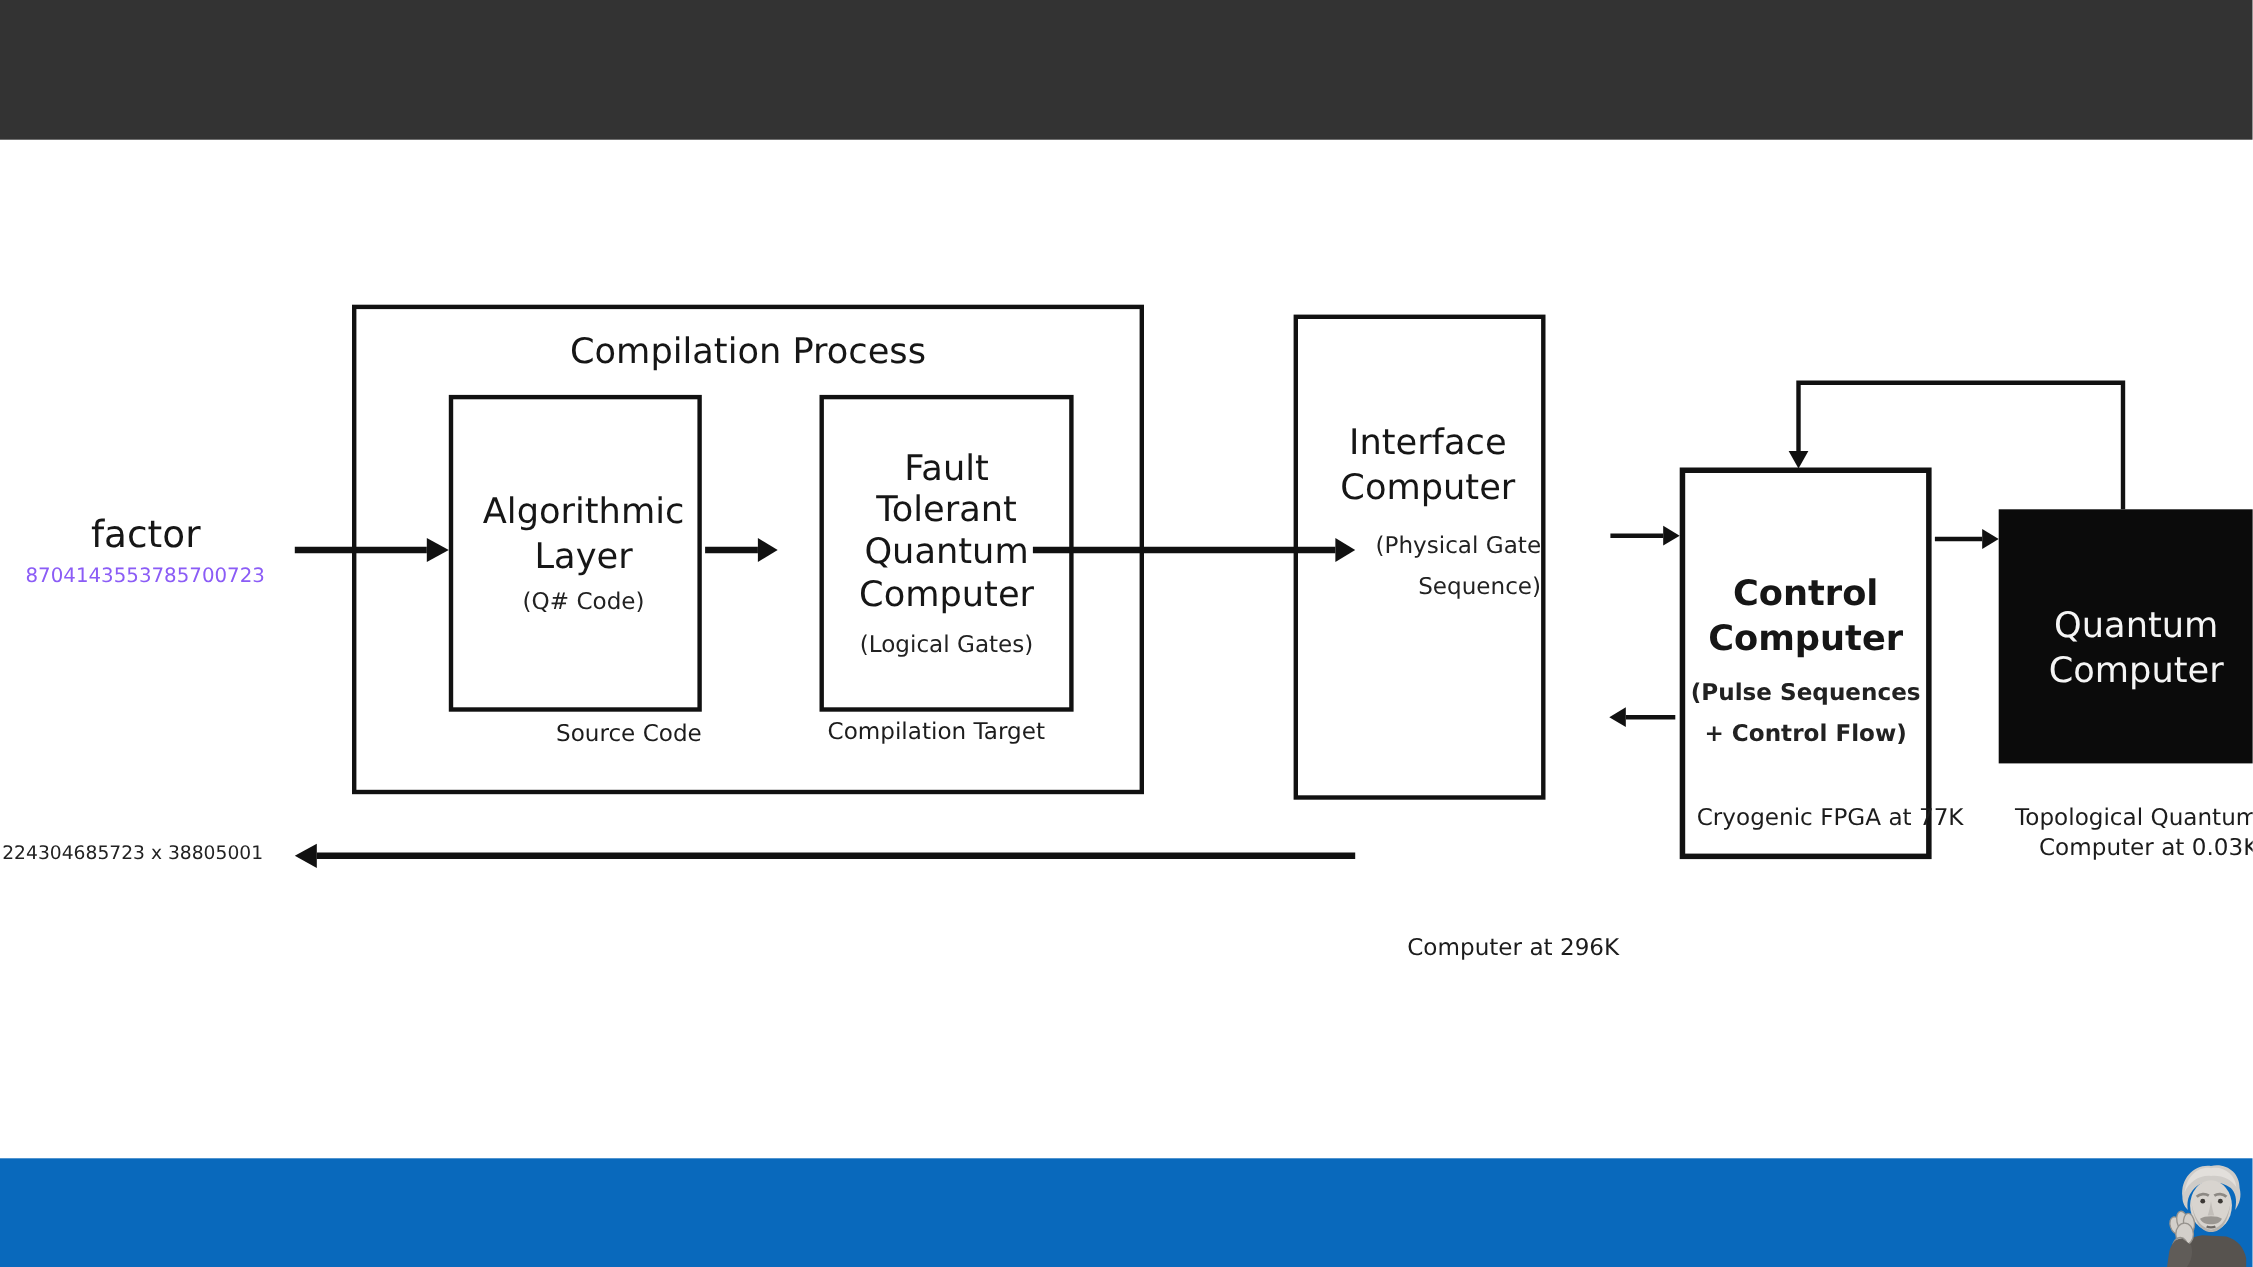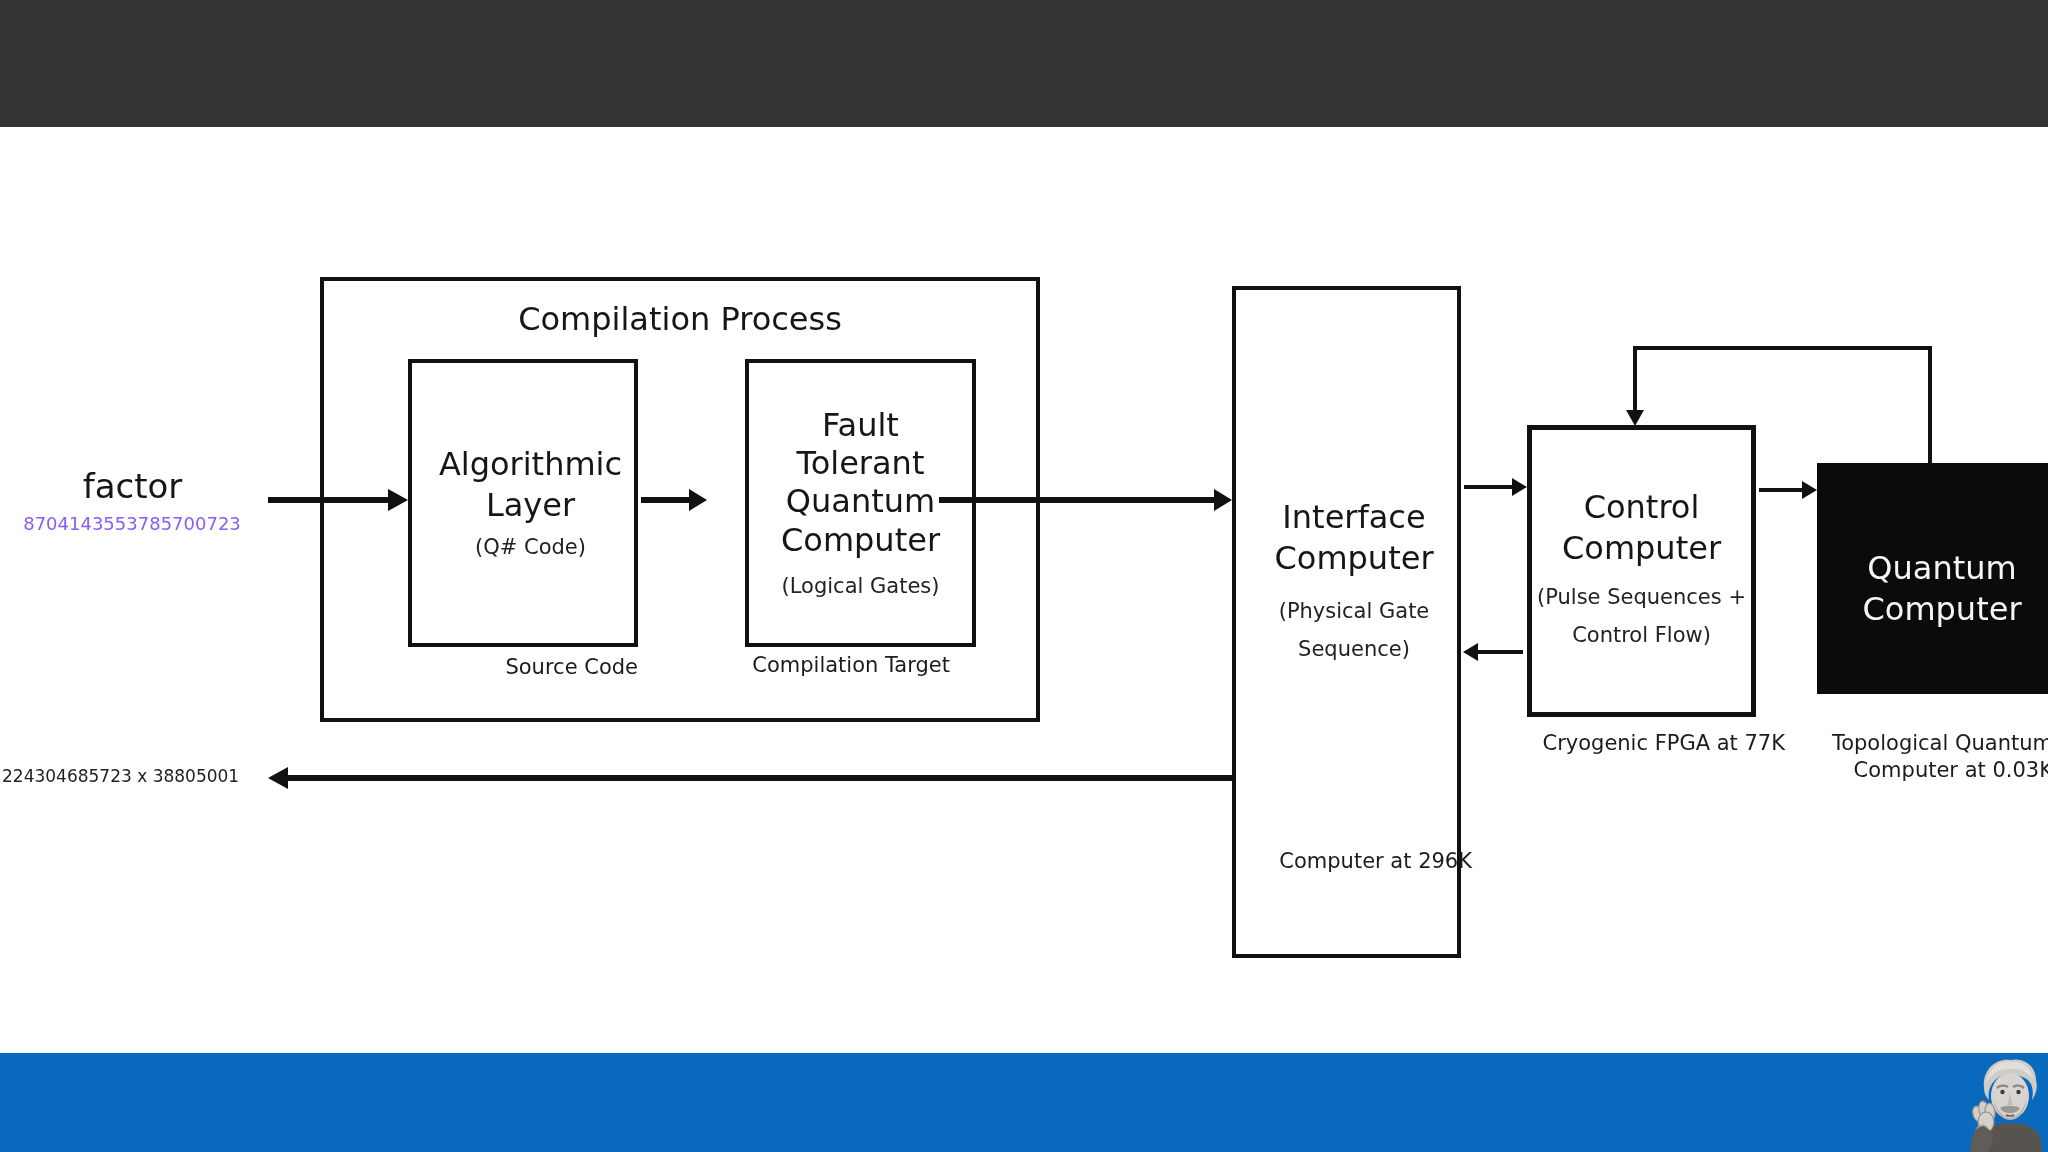--- a/index.html
+++ b/index.html
@@ -18,23 +18,23 @@
   .box .subtitle{font-size:21px;line-height:1.8;color:#222;}
   .caption{position:absolute;z-index:2;font-size:21px;color:#1c1c1c;text-align:right;line-height:1.3;}
   .plain{position:absolute;z-index:2;text-align:center;}
   #comp-box{left:320px;top:277px;width:720px;height:445px;}
   #comp-title{left:320px;top:300px;width:720px;font-size:32px;color:#161616;}
   #algo-box{left:408px;top:359px;width:230px;height:288px;border-width:4px;}
   #algo-box .subtitle{margin-top:8px;line-height:1.3;}
   #fault-box{left:745px;top:359px;width:231px;height:288px;padding:0 8px;}
   #fault-box .title{line-height:1.2;}
   #fault-box .subtitle{margin-top:14px;line-height:1.3;text-align:center;}
-  #interface-box{left:1232px;top:286px;width:229px;height:672px;padding-bottom:78px;}
-  #interface-box .subtitle{margin-top:14px;}
-  #control-box{left:1527px;top:425px;width:229px;height:292px;border-width:5px;padding:0 2px;}
+  #interface-box{left:1176px;top:286px;width:229px;height:441px;padding-bottom:78px;}
+  #interface-box .subtitle{margin-top:14px;text-align:right;}
+  #control-box{left:1527px;top:425px;width:229px;height:356px;border-width:5px;padding:0 2px;font-weight:bold;}
   #control-box .subtitle{margin-top:10px;}
   #quantum-box{left:1817px;top:463px;width:235px;height:231px;background:#0b0b0b;border:none;padding-top:20px;}
   #quantum-box .title{color:#f5f5f5;}
   #factor-label{left:40px;top:466px;width:185px;font-size:34px;color:#161616;}
   #factor-number{left:17px;top:513px;width:230px;font-size:18px;color:#8b5cf6;}
   #result-number{left:2px;top:766px;width:260px;font-size:17px;color:#222;text-align:left;}
   #caption-source{left:408px;top:654px;width:230px;}
   #caption-target{left:690px;top:652px;width:260px;}
   #caption-296k{left:1222px;top:848px;width:250px;}
   #caption-cryo{left:1495px;top:730px;width:290px;}

